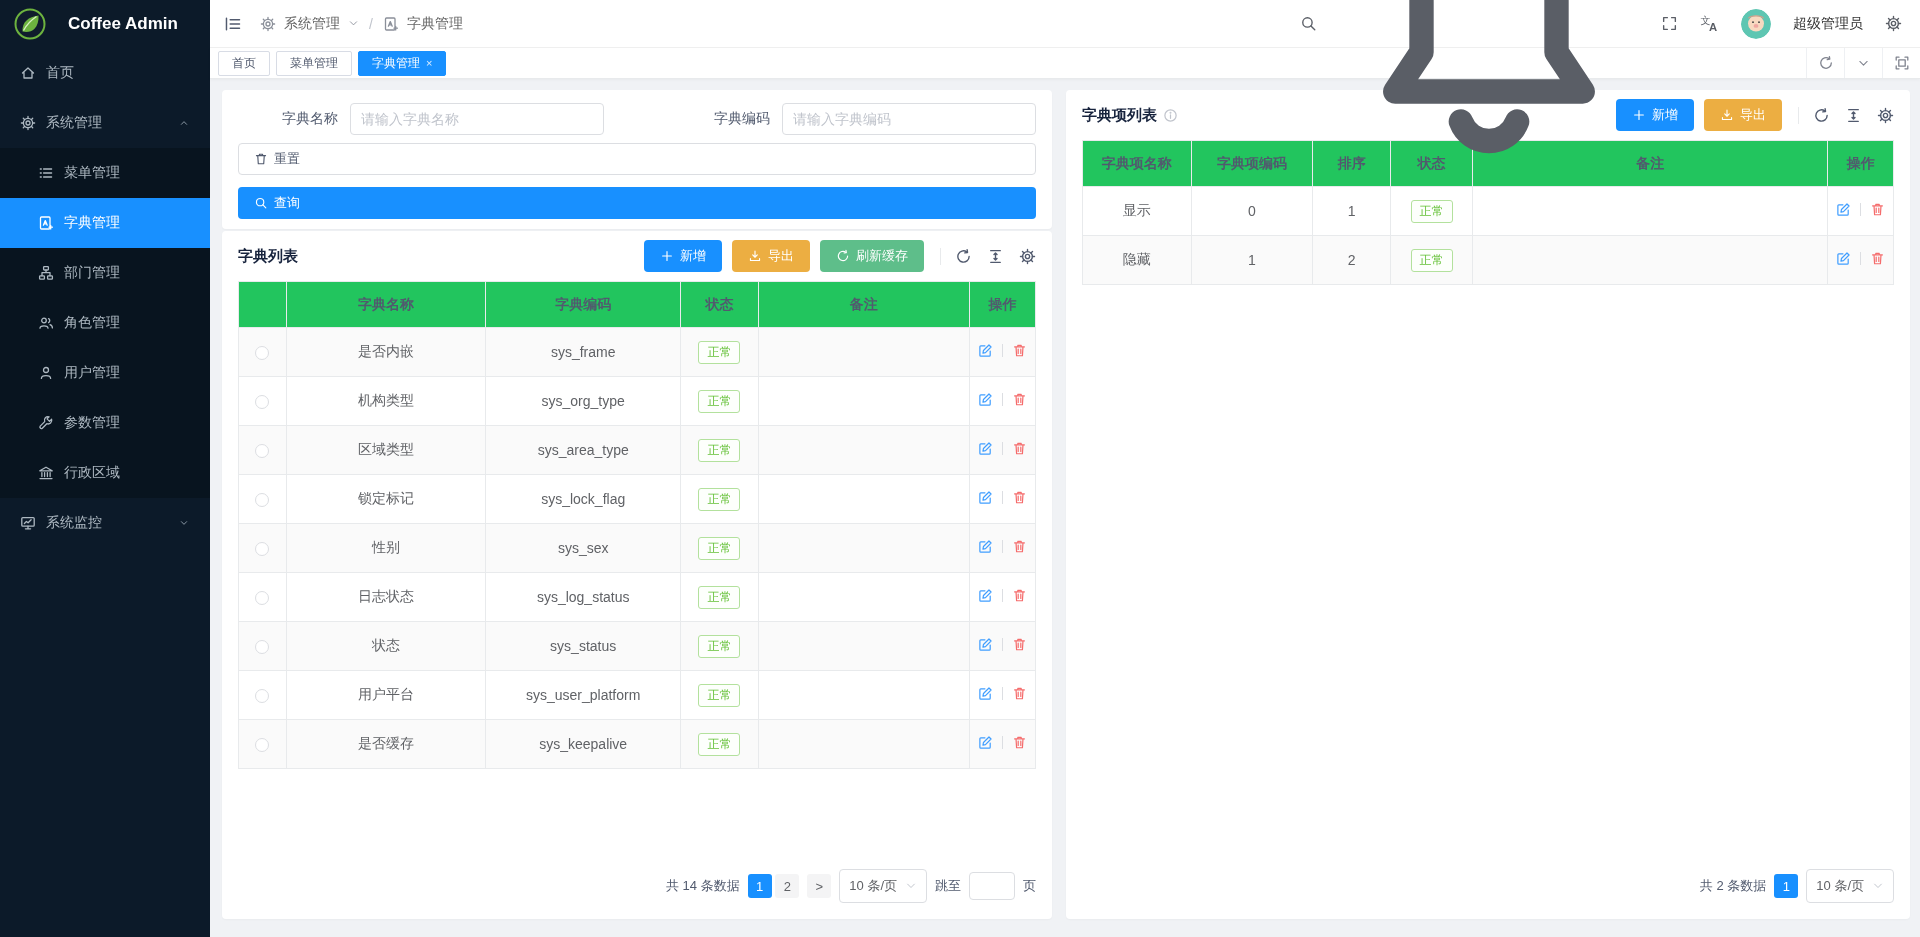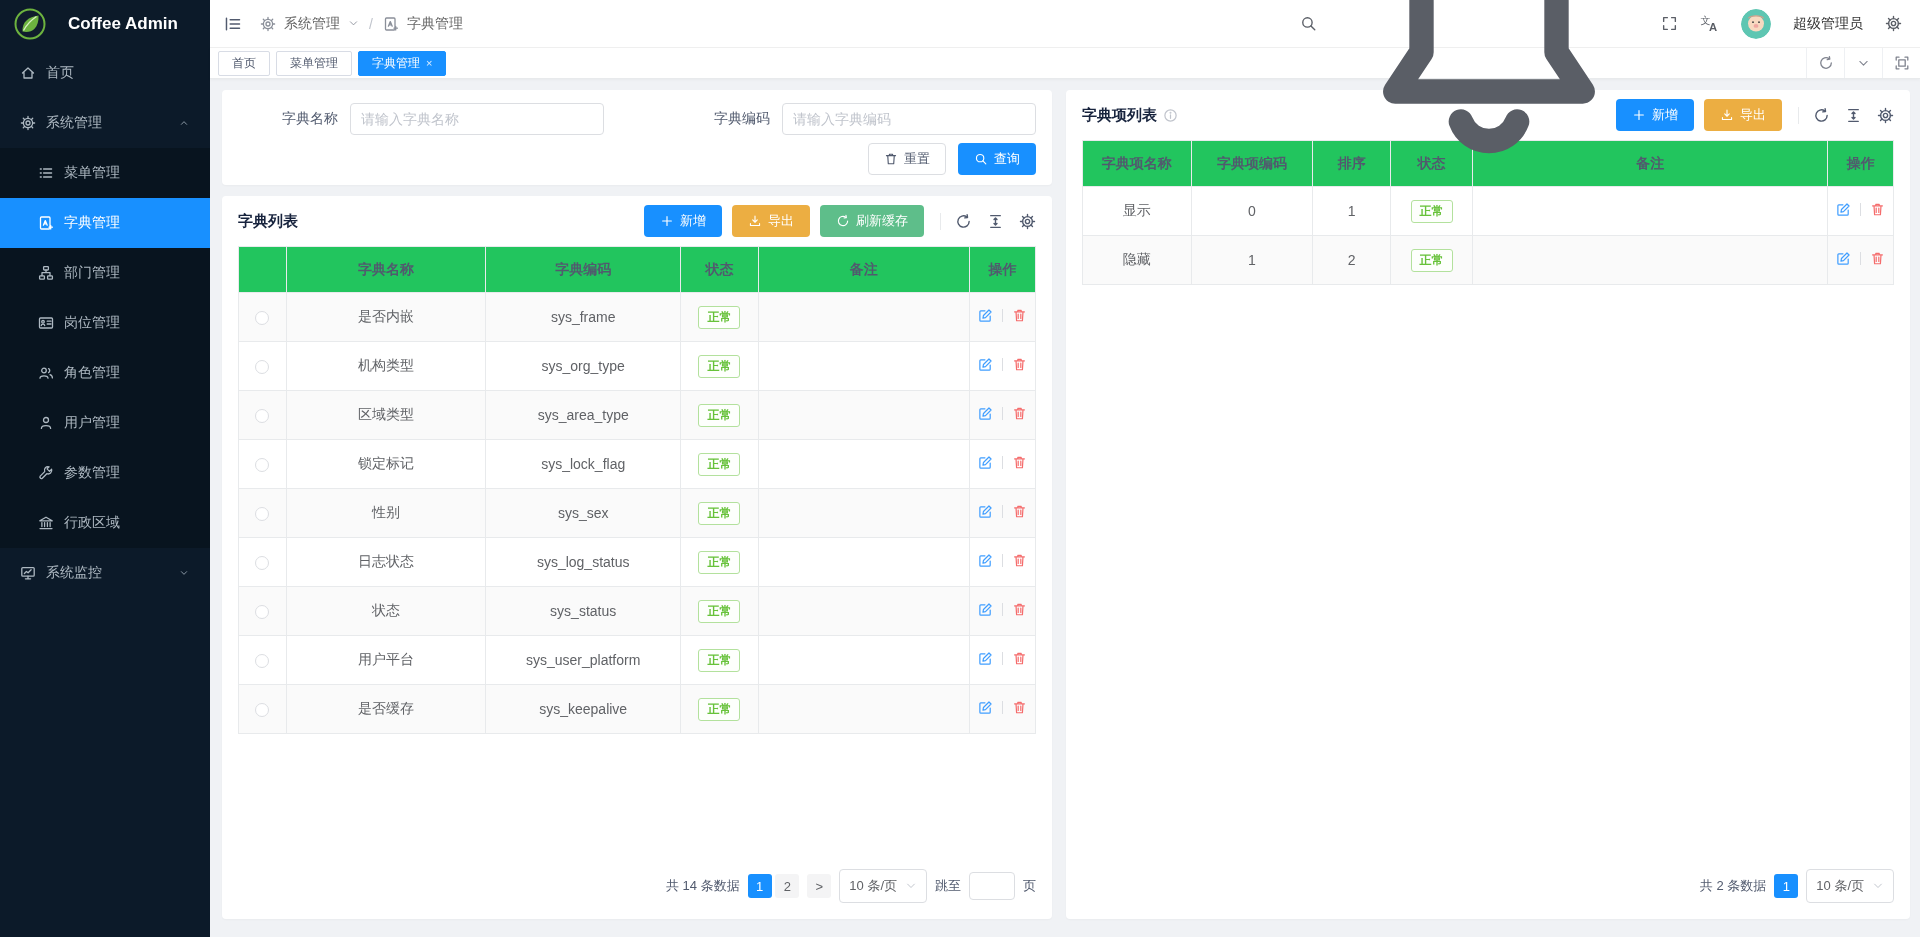--- a/index.html
+++ b/index.html
@@ -34,32 +34,32 @@
   .tabbar { height:31px; background:#fff; display:flex; align-items:center; border-bottom:1px solid #e8eaec; box-shadow:0 1px 3px rgba(0,0,0,.04); }
   .tabs { display:flex; gap:6px; padding:0 8px; flex:1; }
   .tab { height:25px; display:flex; align-items:center; gap:6px; padding:0 13px; border:1px solid #d8dce5; background:#fff; color:#515a6e; font-size:12px; border-radius:2px; cursor:pointer; }
   .tab.active { background:#1890ff; border-color:#1890ff; color:#fff; }
   .tab .x { font-size:11px; opacity:.85; }
   .tab-ctrls { display:flex; height:100%; }
   .tab-ctrl { width:38px; height:100%; display:flex; align-items:center; justify-content:center; border-left:1px solid #eef0f3; color:#80848f; cursor:pointer; }
 
   .content { flex:1; display:flex; gap:14px; padding:11px 10px 18px 12px; min-height:0; }
   .card { background:#fff; border-radius:4px; box-shadow:0 1px 2px rgba(0,0,0,.03); }
-  .left-col { width:830px; display:flex; flex-direction:column; gap:11px; flex-shrink:0; }
+  .left-col { width:830px; display:flex; flex-direction:column; gap:2px; flex-shrink:0; }
   .right-col { flex:1; display:flex; min-width:0; }
 
   
   .search-card { padding:13px 16px 10px; }
   .form-row { display:flex; }
   .form-item { display:flex; align-items:center; width:418px; }
   .form-item + .form-item { margin-left:66px; }
   .form-item label { width:112px; text-align:right; padding-right:12px; font-size:14px; color:#515a6e; }
   .form-item input { flex:1; height:32px; border:1px solid #dcdee2; border-radius:4px; padding:0 10px; font-size:14px; color:#515a6e; outline:none; font-family:"Liberation Sans",sans-serif; }
   .form-item input::placeholder { color:#c0c4cc; }
-  .btn-row { display:flex; justify-content:flex-end; gap:12px; margin-top:8px; }
+  .btn-row { display:flex; justify-content:flex-end; gap:12px; margin-top:8px;flex-direction:column; }
 
   .btn { display:inline-flex; align-items:center; gap:6px; height:32px; padding:0 15px; border-radius:4px; font-size:13px; border:1px solid transparent; cursor:pointer; font-family:Liberation Sans, sans-serif; }
   .btn .ic { width:14px; height:14px; }
   .btn-default { background:#fff; border-color:#dcdee2; color:#515a6e; }
   .btn-primary { background:#1890ff; color:#fff; }
   .btn-warning { background:#ecae42; color:#fff;align-items:center; }
   .btn-success { background:#5ebe8a; color:#fff; }
 
   
   .list-card { flex:1; display:flex; flex-direction:column; min-height:0; }
@@ -75,21 +75,21 @@
   th,td { border:1px solid #e8eaec; text-align:center; padding:0 6px; overflow:hidden; white-space:nowrap; }
   th { height:46px; color:#515a6e; font-weight:bold; background:#22c55e; }
   td { height:49px; }
   tr.striped td { background:#fafafa; }
   tr.selected td { background:#e7f4ff; }
 
   .radio { display:inline-block; width:14px; height:14px; border-radius:50%; border:1px solid #dcdee2; background:#fff; position:relative; cursor:pointer; vertical-align:middle; }
   .radio.checked { border-color:#1890ff; }
   .radio.checked::after { content:""; position:absolute; left:3px; top:3px; width:6px; height:6px; border-radius:50%; background:#1890ff; }
 
-  .badge { display:inline-block; padding:2px 8px; font-size:12px; color:#67c23a; border:1px solid #b3e19d; border-radius:3px; background:#fdfffc;font-weight:bold; }
+  .badge { display:inline-block; padding:2px 8px; font-size:12px; color:#67c23a; border:1px solid #b3e19d; border-radius:3px; background:#fdfffc; }
 
   .act { display:inline-flex; align-items:center; gap:9px; }
   .act .ic { width:15px; height:15px; cursor:pointer; }
   .act .edit { color:#409eff; }
   .act .del { color:#f56c6c; }
   .vdiv { width:1px; height:13px; background:#dcdee2; }
 
   .spacer { flex:1; }
   .pagination { display:flex; align-items:center; justify-content:flex-end; gap:8px; padding:14px 16px 16px; font-size:13px; color:#515a6e; }
   .page-btn { min-width:24px; height:24px; padding:0 4px; border-radius:3px; display:inline-flex; align-items:center; justify-content:center; background:#f4f4f5; color:#606266; cursor:pointer; }
@@ -160,31 +160,20 @@
         <div class="menu-item">
      <span class="ic">
             <svg viewBox="0 0 16 16">
               <rect x="5.6" y="1.6" width="4.8" height="3.4" rx=".7"></rect>
               <rect x="1.6" y="10.8" width="4.8" height="3.4" rx=".7"></rect>
               <rect x="9.6" y="10.8" width="4.8" height="3.4" rx=".7"></rect>
               <path d="M8 5v2.6M4 10.8V7.6h8v3.2"></path>
             </svg>
           </span>
      <span>部门管理</span>
-
-   </div>
-        <div class="menu-item">
-     <span class="ic">
-            <svg viewBox="0 0 16 16">
-              <rect x="1.5" y="3" width="13" height="10" rx="1"></rect>
-              <circle cx="5" cy="6.8" r="1.3"></circle>
-              <path d="M3.3 10.6c0-1.9 3.4-1.9 3.4 0M9.2 6.2h3.8M9.2 9h3.8"></path>
-            </svg>
-          </span>
-     <span>岗位管理</span>
 
    </div>
         <div class="menu-item">
      <span class="ic">
             <svg viewBox="0 0 16 16">
               <circle cx="6" cy="5.5" r="2.3"></circle>
               <path d="M2 13.2c0-3.2 8-3.2 8 0M10.6 3.6a2.3 2.3 0 0 1 0 4M12 9.6c1.7.6 2.4 1.7 2.4 3.3"></path>
             </svg>
           </span>
      <span>角色管理</span>

